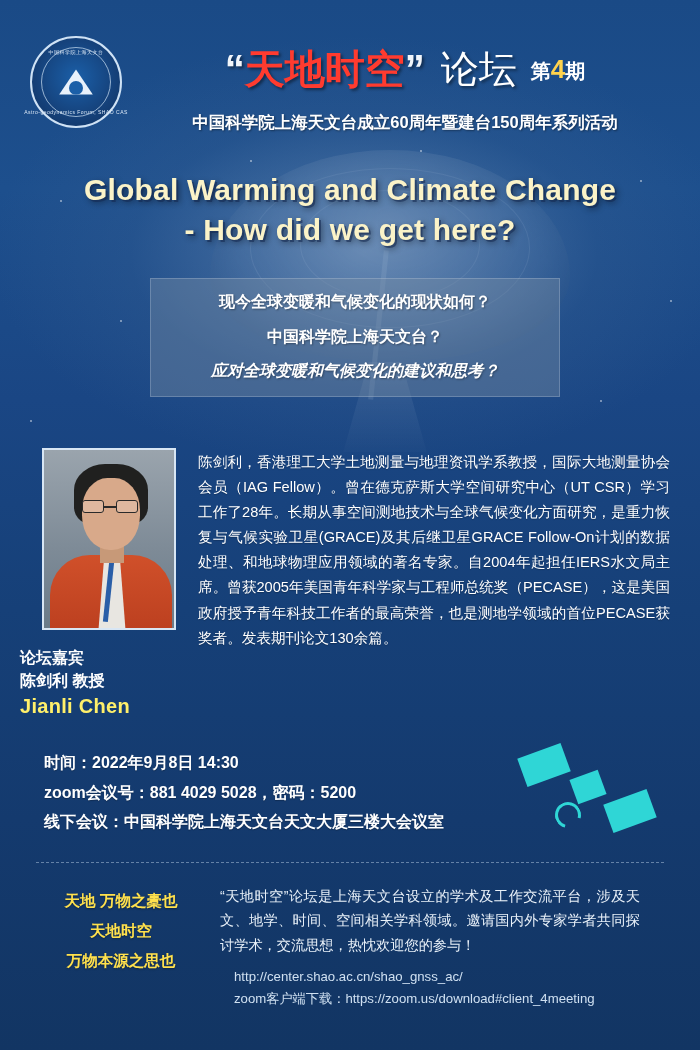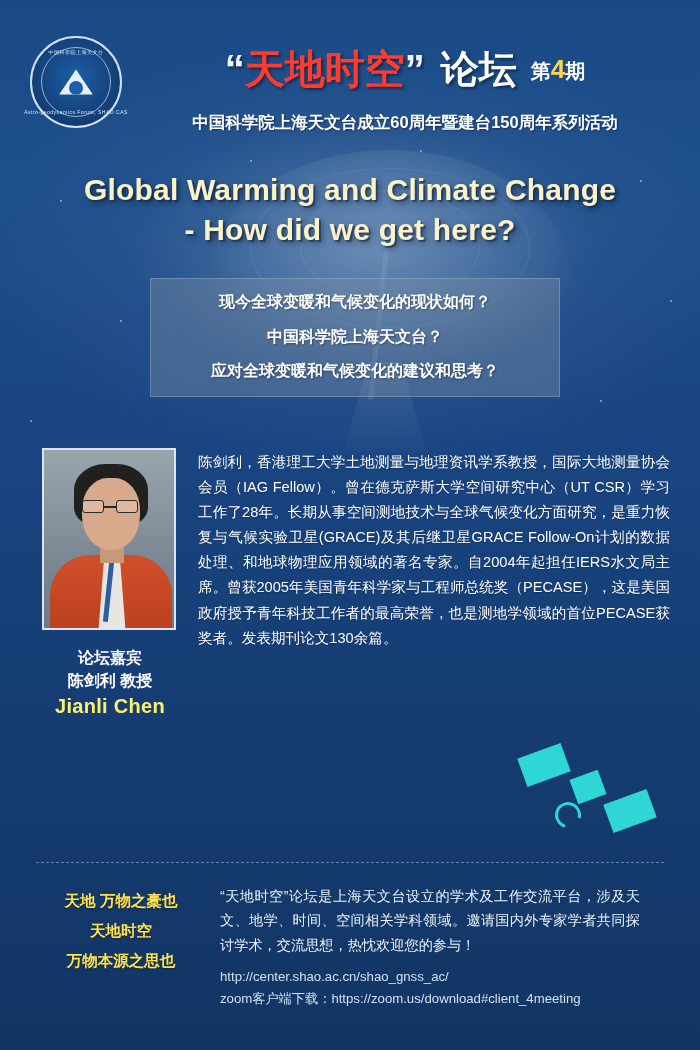--- a/index.html
+++ b/index.html
@@ -99,21 +99,21 @@
     font-size: 40px; font-weight: bold; color: #f2f6fb;
     text-shadow: 2px 2px 3px rgba(0,0,0,.45);
     vertical-align: middle;
   }
   .t-red {
     font-size: 40px; font-weight: bold; color: #ff3b2f;
     text-shadow: 2px 2px 3px rgba(0,0,0,.45);
     vertical-align: middle;
   }
   .t-forum {
-    font-size: 38px; font-weight: bold; color: #ffffff;
+    font-size: 38px; font-weight: normal; color: #ffffff;
     text-shadow: 2px 2px 3px rgba(0,0,0,.45);
     margin-left: 16px; vertical-align: middle;
   }
   .t-issue {
     font-size: 20px; font-weight: bold; color: #ffffff;
     margin-left: 14px; vertical-align: middle;
   }
   .t-issue .num { font-size: 26px; color: #ffd34d; }
 
   .subtitle {
@@ -138,21 +138,21 @@
     position: absolute; left: 150px; top: 278px;
     width: 410px; padding: 14px 10px 16px;
     background: rgba(120,140,165,0.42);
     border: 1px solid rgba(210,225,240,0.25);
   }
   .q-panel .q {
     font-size: 16px; font-weight: bold; color: #ffffff;
     text-align: center; line-height: 1.1; margin-bottom: 17px;
     text-shadow: 1px 1px 2px rgba(0,0,0,.35);
   }
-  .q-panel .q:last-child { margin-bottom: 0; }
+  .q-panel .q:last-child { margin-bottom: 0; font-style: italic; }
 
   
   .photo {
     position: absolute; left: 42px; top: 448px;
     width: 134px; height: 182px;
     border: 2px solid #d8e6f4;
     background: linear-gradient(180deg, #7e8a93 0%, #5d6f80 40%, #4a5f72 100%);
     overflow: hidden;
   }
   .photo .bg { position: absolute; inset: 0; background: linear-gradient(180deg,#9aa4ad 0%, #7e8b97 55%, #6a7b89 100%); }
@@ -181,21 +181,21 @@
     position: absolute; left: 50px; top: 108px; width: 36px; height: 74px;
     background: #e8e6e1; clip-path: polygon(28% 0, 72% 0, 88% 100%, 12% 100%);
   }
   .photo .lanyard {
     position: absolute; left: 62px; top: 112px; width: 5px; height: 60px;
     background: #2a5fa8; transform: rotate(6deg);
   }
 
   .speaker-cap {
     position: absolute; left: 20px; top: 646px; width: 180px;
-    text-align: center; line-height: 1.45;
+    line-height: 1.45;
   }
   .speaker-cap div { font-size: 16px; font-weight: bold; color: #ffffff; }
   .speaker-cap .en { color: #fff06a; font-size: 20px; letter-spacing: .3px; }
 
   .bio {
     position: absolute; left: 198px; top: 450px; width: 472px;
     font-size: 14.6px; line-height: 1.72; color: #ffffff;
     font-weight: normal;
     text-align: justify;
     text-shadow: 0 1px 1px rgba(0,0,0,.25);
@@ -229,21 +229,21 @@
     text-align: center; line-height: 1.95;
   }
   .slogan div { font-size: 15.5px; font-weight: bold; color: #ffe14d; text-shadow: 0 1px 2px rgba(0,0,0,.35); }
 
   .footer-text {
     position: absolute; left: 220px; top: 884px; width: 420px;
     font-size: 14.2px; line-height: 1.72; color: #e9f1f9;
     text-align: justify;
   }
   .links {
-    position: absolute; left: 220px; top: 966px; width: 430px;
+    position: absolute; left: 234px; top: 966px; width: 430px;
     font-size: 13.2px; line-height: 1.7; color: #cfe0f1;
   }
   .links a { color: #cfe0f1; text-decoration: none; }
 </style>
 </head>
 <body>
 
 <div id="poster">
 
   <div class="stars">
@@ -306,20 +306,25 @@
   </div>
 
   <div class="speaker-cap">
     <div>论坛嘉宾</div>
     <div>陈剑利  教授</div>
     <div class="en">Jianli Chen</div>
   </div>
 
   <div class="bio">陈剑利，香港理工大学土地测量与地理资讯学系教授，国际大地测量协会会员（IAG Fellow）。曾在德克萨斯大学空间研究中心（UT CSR）学习工作了28年。长期从事空间测地技术与全球气候变化方面研究，是重力恢复与气候实验卫星(GRACE)及其后继卫星GRACE Follow-On计划的数据处理、和地球物理应用领域的著名专家。自2004年起担任IERS水文局主席。曾获2005年美国青年科学家与工程师总统奖（PECASE），这是美国政府授予青年科技工作者的最高荣誉，也是测地学领域的首位PECASE获奖者。发表期刊论文130余篇。</div>
 
+  <div class="meta">
+    <div>时间：2022年9月8日 14:30</div>
+    <div>zoom会议号：881 4029 5028，密码：5200</div>
+    <div>线下会议：中国科学院上海天文台天文大厦三楼大会议室</div>
+  </div>
 
   <div class="satellite">
     <div class="sat-p1 sat-panel"></div>
     <div class="sat-body"></div>
     <div class="sat-p2 sat-panel"></div>
     <div class="sat-dish"></div>
   </div>
 
   <div class="divider"></div>
 

